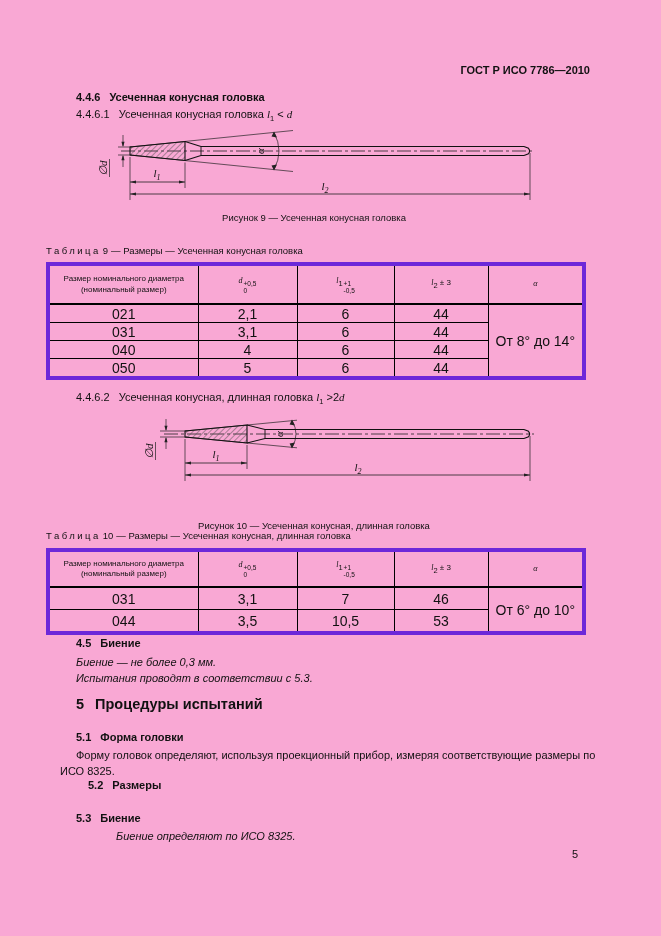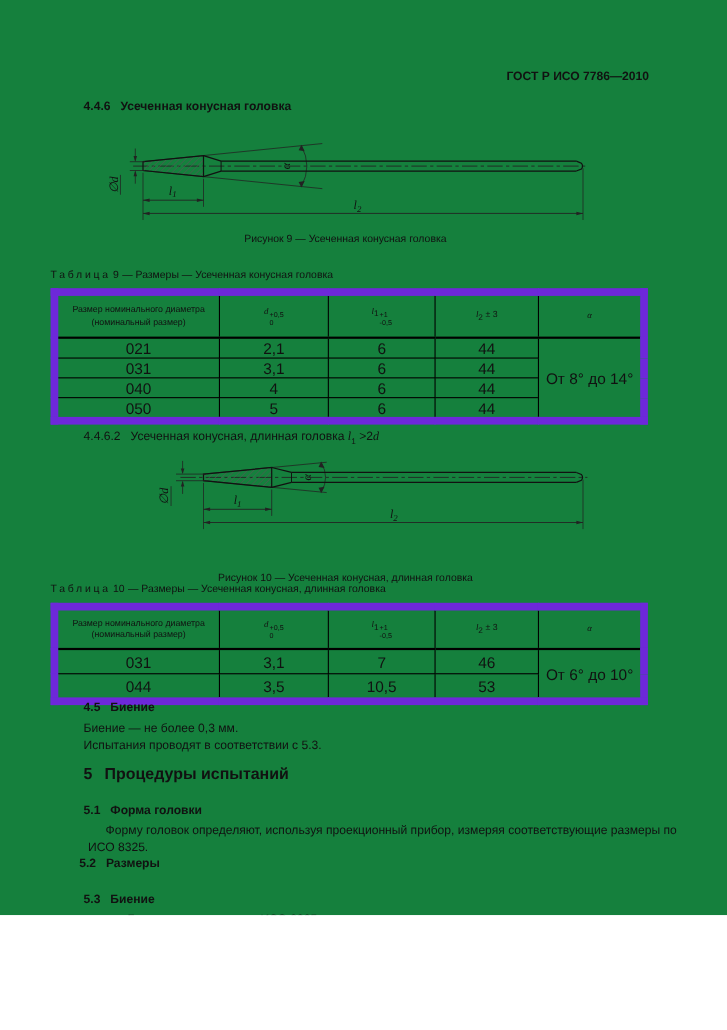--- a/index.html
+++ b/index.html
@@ -1,36 +1,36 @@
 <!DOCTYPE html>
 <html><head>
 <meta charset="utf-8">
 <style>
   html,body{margin:0;padding:0;background:#fff;}
-  #page{position:relative;width:661px;height:832px;background:#15803d;
+  #page{position:relative;width:661px;height:936px;background:#f9a8d4;
         font-family:"Liberation Sans",sans-serif;color:#111;overflow:hidden;}
   .abs{position:absolute;}
   .doc-header{font-size:11px;font-weight:bold;white-space:nowrap;}
   .h-sub{font-size:11px;font-weight:bold;white-space:nowrap;}
   .h-sub .num{margin-right:9px;}
   .h-plain{font-size:11px;white-space:nowrap;}
   .h-plain .num{margin-right:9px;}
   .h-chapter{font-size:14.5px;font-weight:bold;white-space:nowrap;}
   .h-chapter .num{margin-right:11px;}
-  .body-text{font-size:11px;line-height:15px;white-space:nowrap;}
+  .body-text{font-size:11px;line-height:15px;white-space:nowrap;font-style:italic;}
   .para-block{font-size:11px;line-height:15.5px;text-indent:16px;white-space:normal;}
   .fig-caption{font-size:9.5px;text-align:center;width:536px;left:46px;}
   .tbl-caption{font-size:9.5px;white-space:nowrap;}
   .tbl-caption .word{letter-spacing:2.5px;text-align:center;}
   .tbl-caption .num{margin:0 3px 0 2px;}
   i.mv{font-family:"Liberation Serif",serif;font-style:italic;}
   sub.mv{font-size:7.5px;}
   .rel{white-space:pre;}
   table.gost{border-collapse:collapse;table-layout:fixed;width:536px;
-             border:7px solid #6d28d9;}
+             border:4px solid #6d28d9;}
   table.gost td{border:1px solid #000;text-align:center;vertical-align:middle;
                 font-size:14px;padding:0 2px;}
   table.gost td.hdr{font-size:8px;line-height:1.3;font-weight:normal;}
   table.gost tr.hdrrow td{border-bottom:2px solid #000;}
   .t9 td.hdr{height:37px;} .t9 td.data{height:17px;}
   .t10 td.hdr{height:34px;} .t10 td.data{height:21px;}
   .tolstack{display:inline-flex;flex-direction:column;align-items:flex-start;
             font-size:6.5px;line-height:7px;vertical-align:-3px;margin-left:1px;
             font-family:"Liberation Sans",sans-serif;font-style:normal;}
   .pagenum{font-size:11px;}
@@ -41,20 +41,24 @@
 <body>
 
 <div id="page">
 
   <div class="abs doc-header" style="top:64px;right:71px;">ГОСТ Р ИСО 7786—2010</div>
 
   <div class="abs h-sub" style="top:91px;left:76px;">
     <span class="num">4.4.6</span><span>Усеченная конусная головка</span>
   </div>
 
+  <div class="abs h-plain" style="top:108px;left:76px;">
+    <span class="num">4.4.6.1</span><span>Усеченная конусная головка</span>
+    <i class="mv">l</i><sub class="mv">1</sub><span class="rel"> &lt; </span><i class="mv">d</i>
+  </div>
 
   <svg class="abs" style="top:126px;left:85px;" width="470" height="84" viewBox="0 0 470 84">
     <defs>
       <pattern id="hatch9" patternUnits="userSpaceOnUse" width="4" height="4" patternTransform="rotate(45)">
         <line x1="0" y1="0" x2="0" y2="4" stroke="#555" stroke-width="1"></line>
       </pattern>
     </defs>
 
     <line x1="45" y1="21" x2="208" y2="4.5" stroke="#222" stroke-width="0.7"></line>
     <line x1="45" y1="29" x2="208" y2="45.5" stroke="#222" stroke-width="0.7"></line>
@@ -271,23 +275,23 @@
   <div class="abs body-text" style="top:655px;left:76px;">Биение — не более 0,3 мм.</div>
   <div class="abs body-text" style="top:671px;left:76px;">Испытания проводят в соответствии с 5.3.</div>
 
   <div class="abs h-chapter" style="top:696px;left:76px;">
     <span class="num">5</span><span>Процедуры испытаний</span>
   </div>
 
   <div class="abs h-sub" style="top:731px;left:76px;">
     <span class="num">5.1</span><span>Форма головки</span>
   </div>
-  <div class="abs para-block" style="top:748px;left:60px;width:541px;margin-left:20px;">Форму головок определяют, используя проекционный прибор, измеряя соответствующие размеры по ИСО 8325.</div>
-
-  <div class="abs h-sub" style="top:779px;left:72px;">
+  <div class="abs para-block" style="top:748px;left:60px;width:541px;">Форму головок определяют, используя проекционный прибор, измеряя соответствующие размеры по ИСО 8325.</div>
+
+  <div class="abs h-sub" style="top:779px;left:88px;">
     <span class="num">5.2</span><span>Размеры</span>
   </div>
 
   <div class="abs h-sub" style="top:812px;left:76px;">
     <span class="num">5.3</span><span>Биение</span>
   </div>
   <div class="abs body-text" style="top:829px;left:76px;padding-left:40px;">Биение определяют по ИСО 8325.</div>
 
   <div class="abs pagenum" style="top:848px;left:572px;">5</div>
 

